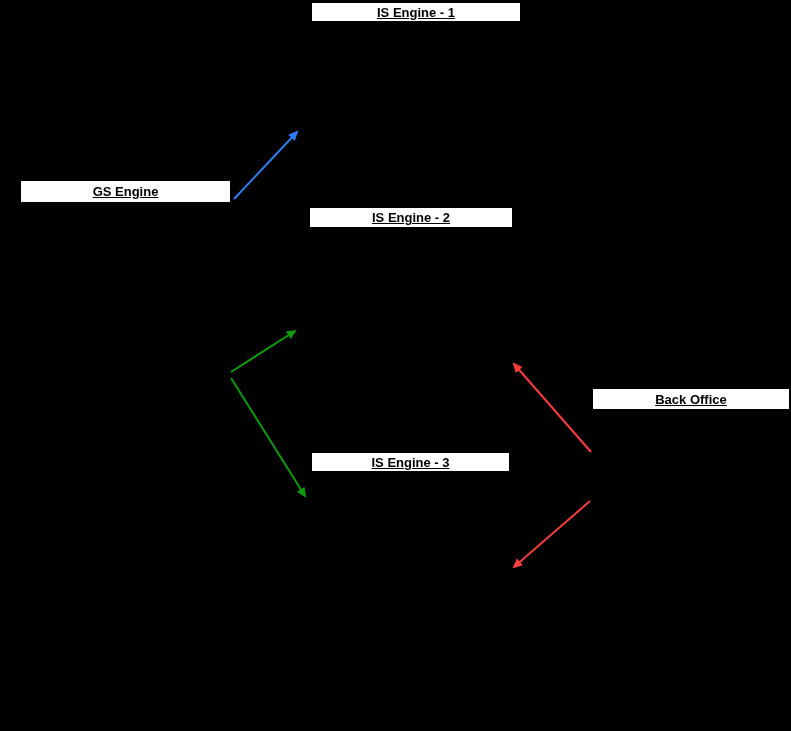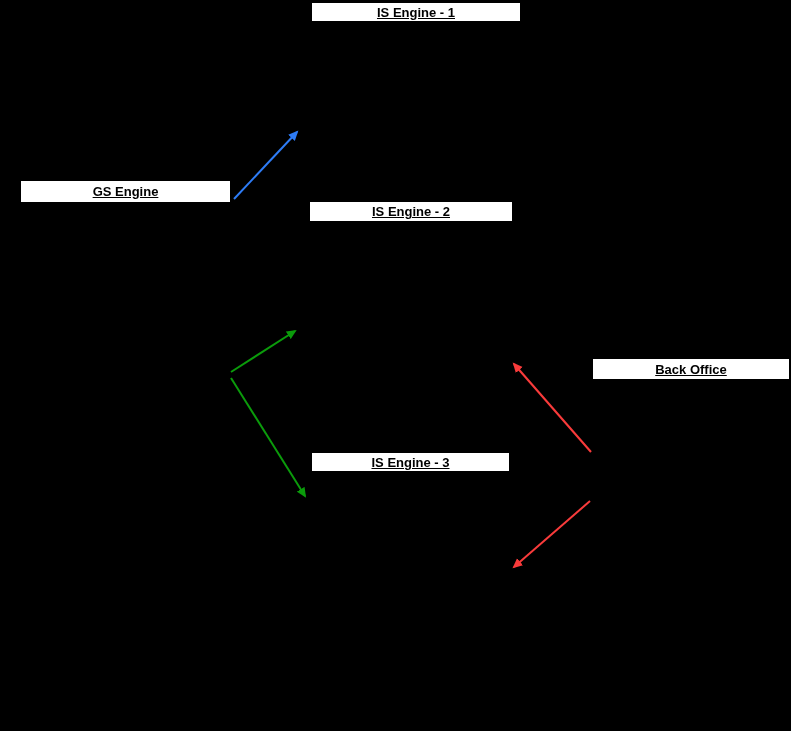--- a/index.html
+++ b/index.html
@@ -76,23 +76,23 @@
       <line x1="591" y1="452" x2="514" y2="364" stroke="#F93B3B" stroke-width="2" marker-end="url(#arrowhead-3)"></line>
       <line x1="590" y1="501" x2="514" y2="567" stroke="#F93B3B" stroke-width="2" marker-end="url(#arrowhead-4)"></line>
     </svg>
   <div class="nodes-layer" id="nodes-layer">
       <div class="node" style="left: 311px; top: 2px; width: 210px; height: 20px;">
         <span class="node-label">IS Engine - 1</span>
       </div>
       <div class="node" style="left: 20px; top: 180px; width: 211px; height: 23px;">
         <span class="node-label">GS Engine</span>
       </div>
-      <div class="node" style="left: 309px; top: 201px; width: 204px; height: 21px;">
+      <div class="node" style="left: 309px; top: 207px; width: 204px; height: 21px;">
         <span class="node-label">IS Engine - 2</span>
       </div>
-      <div class="node" style="left: 592px; top: 358px; width: 198px; height: 22px;">
+      <div class="node" style="left: 592px; top: 388px; width: 198px; height: 22px;">
         <span class="node-label">Back Office</span>
       </div>
       <div class="node" style="left: 311px; top: 452px; width: 199px; height: 20px; align-items: center;">
         <span class="node-label">IS Engine - 3</span>
       </div>
     </div>
 </div>
 
 </body></html>

